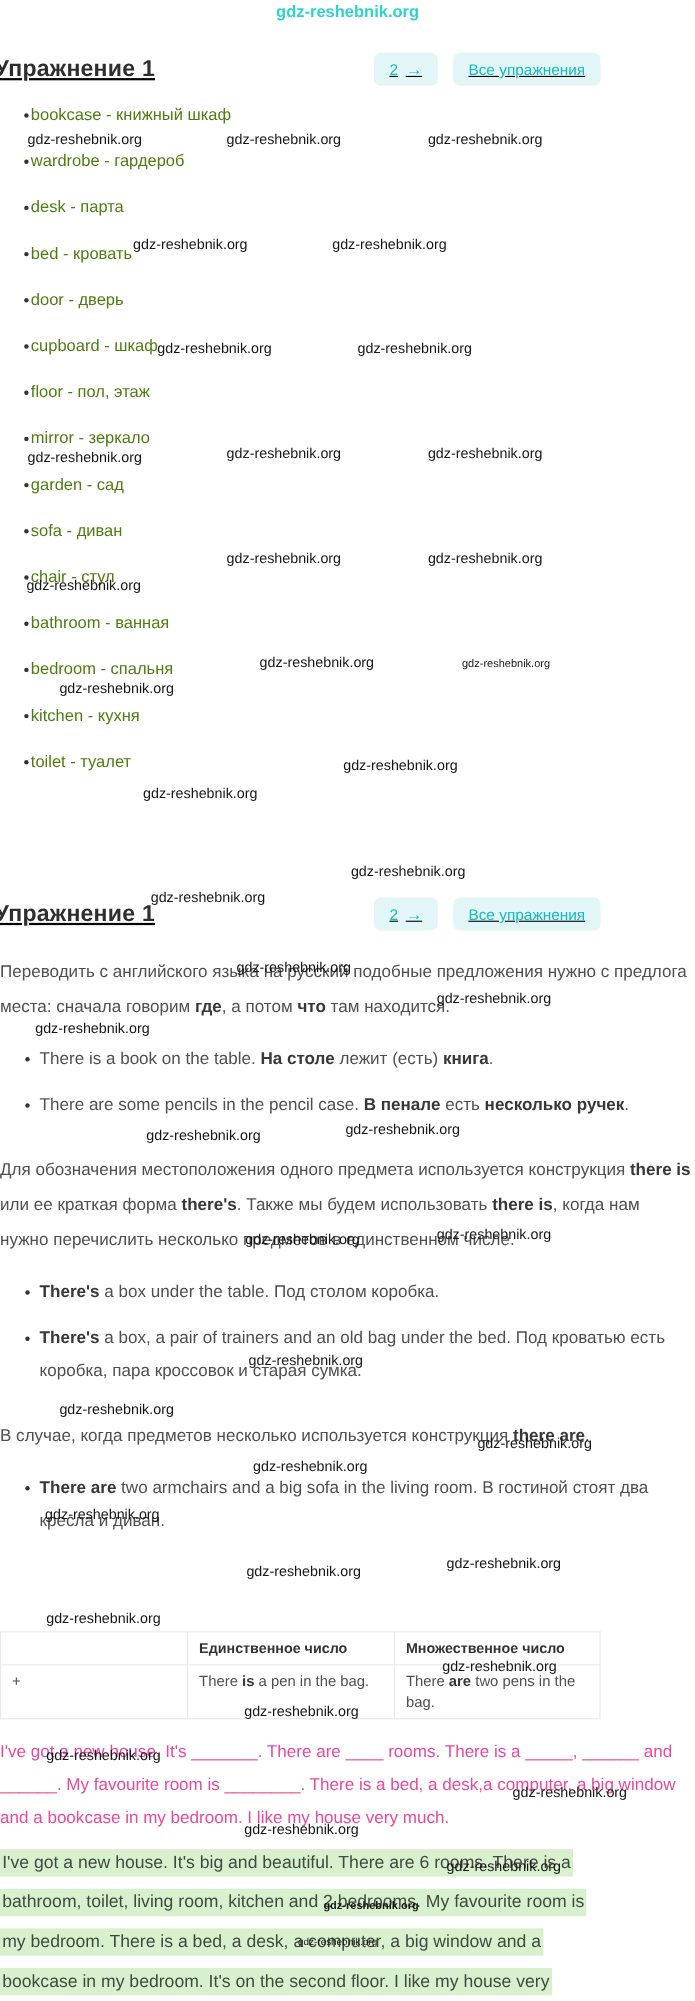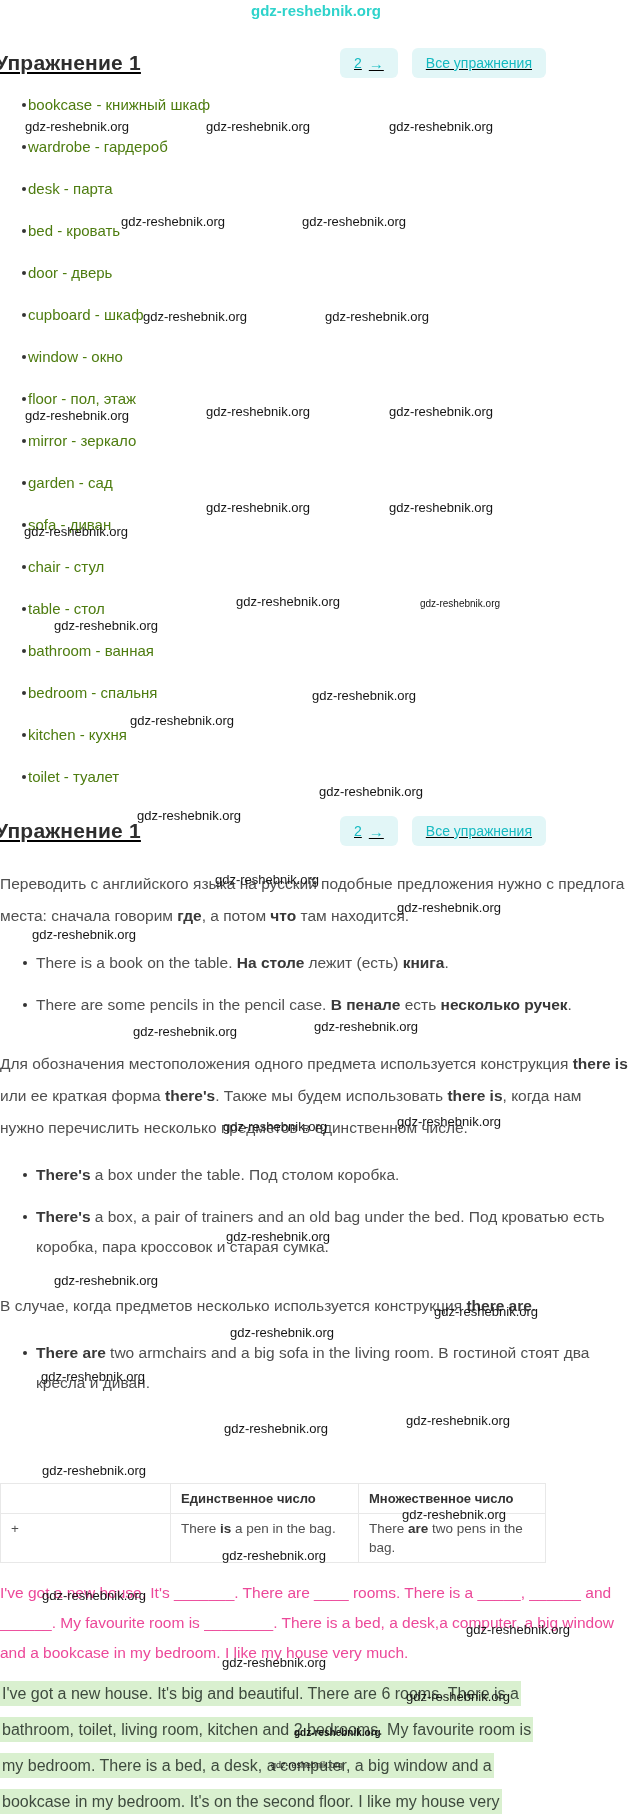--- a/index.html
+++ b/index.html
@@ -79,27 +79,25 @@
     </div>
   </header>
 
   <ul class="vocab">
       <li>bookcase - книжный шкаф</li>
       <li>wardrobe - гардероб</li>
       <li>desk - парта</li>
       <li>bed - кровать</li>
       <li>door - дверь</li>
       <li>cupboard - шкаф</li>
-      <li>window - окно</li>
       <li>floor - пол, этаж</li>
       <li>mirror - зеркало</li>
       <li>garden - сад</li>
       <li>sofa - диван</li>
       <li>chair - стул</li>
-      <li>table - стол</li>
       <li>bathroom - ванная</li>
       <li>bedroom - спальня</li>
       <li>kitchen - кухня</li>
       <li>toilet - туалет</li>
     </ul>
 
   <header class="ex-header" id="hdr2">
     <h1>Упражнение 1</h1>
     <div class="hdr-buttons">
       <button class="pill">

